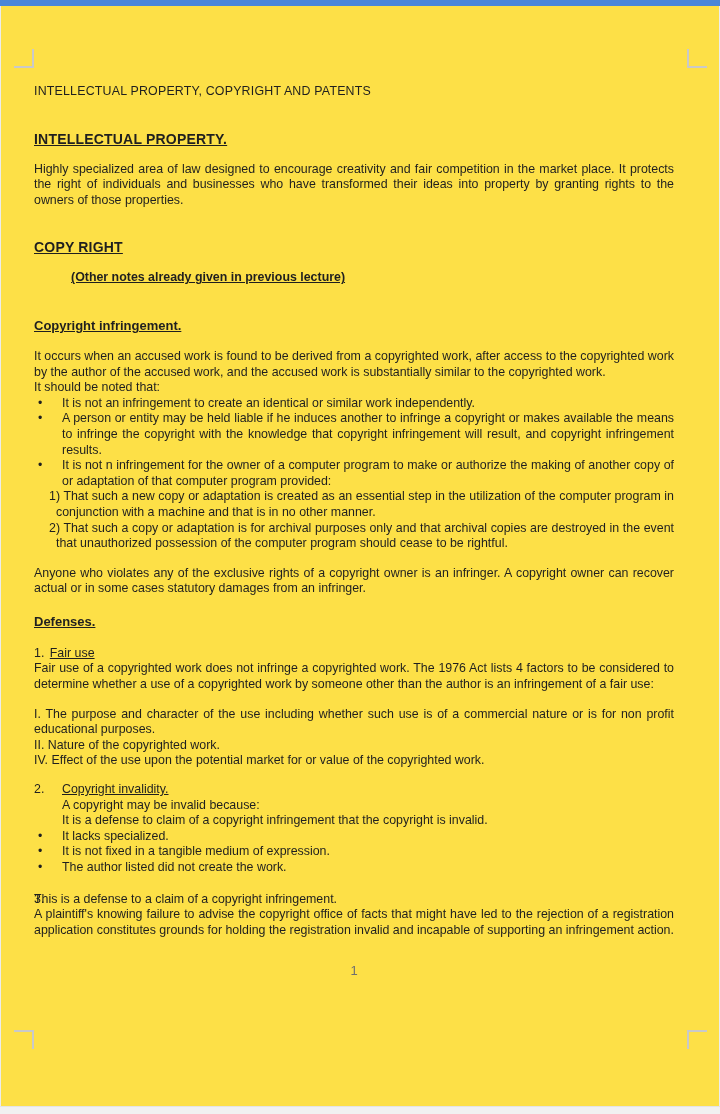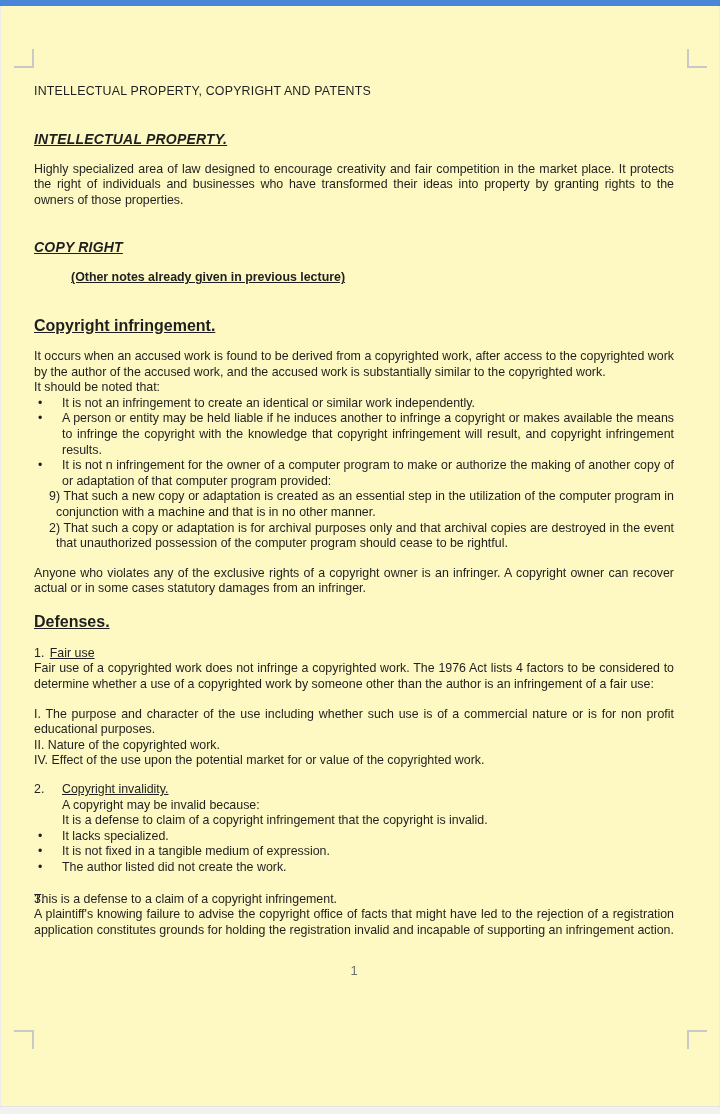--- a/index.html
+++ b/index.html
@@ -18,21 +18,21 @@
   }
   .bottom-bar {
     position: absolute; bottom: 0; left: 0;
     width: 720px; height: 8px;
     background: #f1f1f1;
     border-top: 1px solid #e4e4e4;
   }
   .doc-page {
     position: absolute; top: 6px; left: 0;
     width: 720px; height: 1100px;
-    background: #fef9c3;
+    background: #fde047;
     border-left: 1px solid #ececec;
     border-right: 1px solid #ececec;
   }
   
   .crop { position: absolute; width: 20px; height: 19px; }
   .crop-tl { left: 13px; top: 43px;  border-right: 2px solid #c9c9c9; border-bottom: 2px solid #c9c9c9; }
   .crop-tr { left: 686px; top: 43px; border-left: 2px solid #c9c9c9;  border-bottom: 2px solid #c9c9c9; }
   .crop-bl { left: 13px; top: 1024px; border-right: 2px solid #c9c9c9; border-top: 2px solid #c9c9c9; }
   .crop-br { left: 686px; top: 1024px; border-left: 2px solid #c9c9c9; border-top: 2px solid #c9c9c9; }
 
@@ -44,32 +44,31 @@
     line-height: 15.6px;
   }
   .jst { text-align: justify; }
   .doc-title { font-weight: 500; letter-spacing: 0.2px; }
   .h-section {
     margin-top: 30px;
     font-size: 14px; line-height: 18px;
     font-weight: 600;
     text-decoration: underline;
     letter-spacing: 0.2px;
-    font-style: italic;
   }
   .p-after-h { margin-top: 14px; }
   .note-line {
     margin-top: 14px;
     font-weight: 600;
     text-decoration: underline;
     margin-left: 37px;
   }
   .h-big {
     margin-top: 30px;
-    font-size: 16px; line-height: 20px;
+    font-size: 13px; line-height: 20px;
     font-weight: 700;
     text-decoration: underline;
   }
   .block { margin-top: 13px; }
   .gap14 { margin-top: 14px; }
   .gap15 { margin-top: 15px; text-decoration: underline; }
   .gap16 { margin-top: 16px; }
   .bullet-item { position: relative; padding-left: 28px; }
   .bullet-item .marker { position: absolute; left: 4px; top: 0; }
   .sub-item { padding-left: 22px; text-indent: -7px; }
@@ -119,21 +118,21 @@
         <span>It is not an infringement to create an identical or similar work independently.</span>
       </div>
       <div class="bullet-item jst">
         <span class="marker">•</span>
         <span>A person or entity may be held liable if he induces another to infringe a copyright or makes available the means to infringe the copyright with the knowledge that copyright infringement will result, and copyright infringement results.</span>
       </div>
       <div class="bullet-item jst">
         <span class="marker">•</span>
         <span>It is not n infringement for the owner of a computer program to make or authorize the making of another copy of or adaptation of that computer program provided:</span>
       </div>
-      <div class="sub-item jst">9) That such a new copy or adaptation is created as an essential step in the utilization of the computer program in conjunction with a machine and that is in no other manner.</div>
+      <div class="sub-item jst">1) That such a new copy or adaptation is created as an essential step in the utilization of the computer program in conjunction with a machine and that is in no other manner.</div>
       <div class="sub-item jst">2) That such a copy or adaptation is for archival purposes only and that archival copies are destroyed in the event that unauthorized possession of the computer program should cease to be rightful.</div>
     </div>
 
     <p class="gap14 jst">Anyone who violates any of the exclusive rights of a copyright owner is an infringer. A copyright owner can recover actual or in some cases statutory damages from an infringer.</p>
 
     <div class="h-big gap15">Defenses.</div>
 
     <div class="gap14">
       <div class="inline-num-line">
         <span>1.</span>

